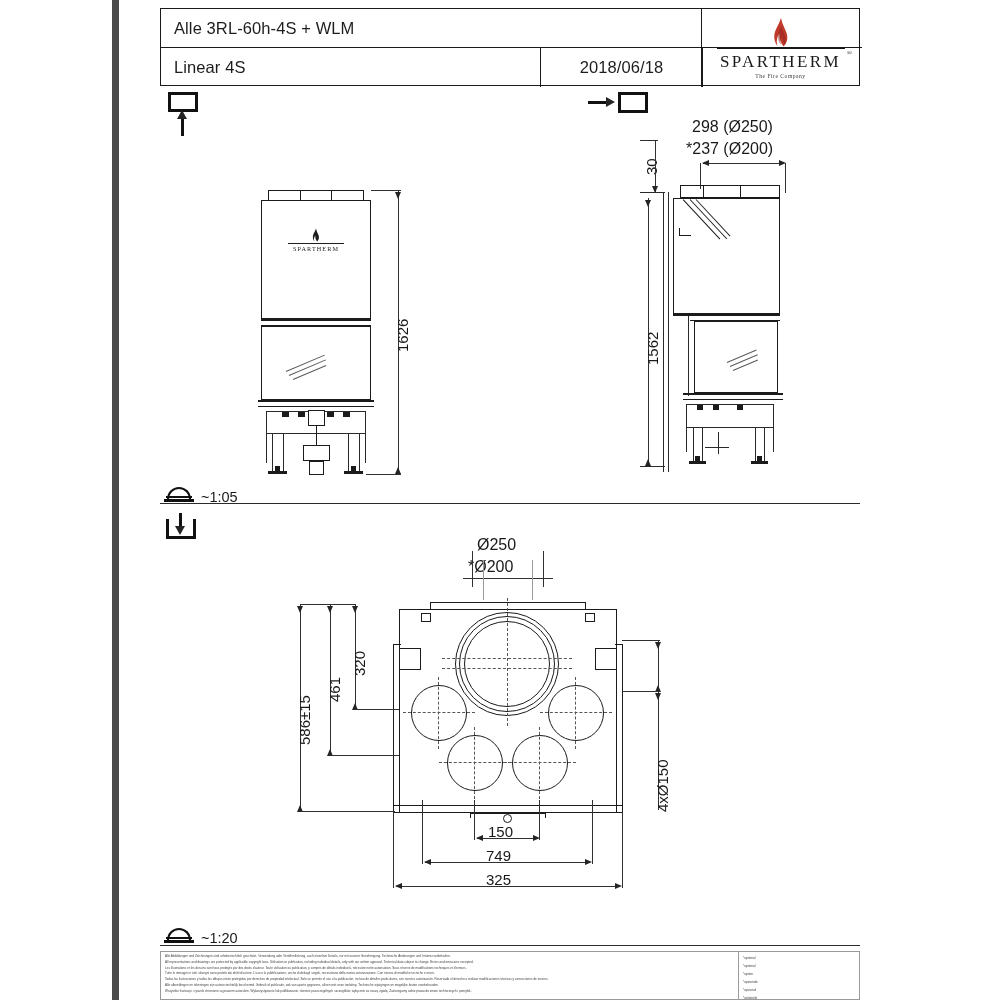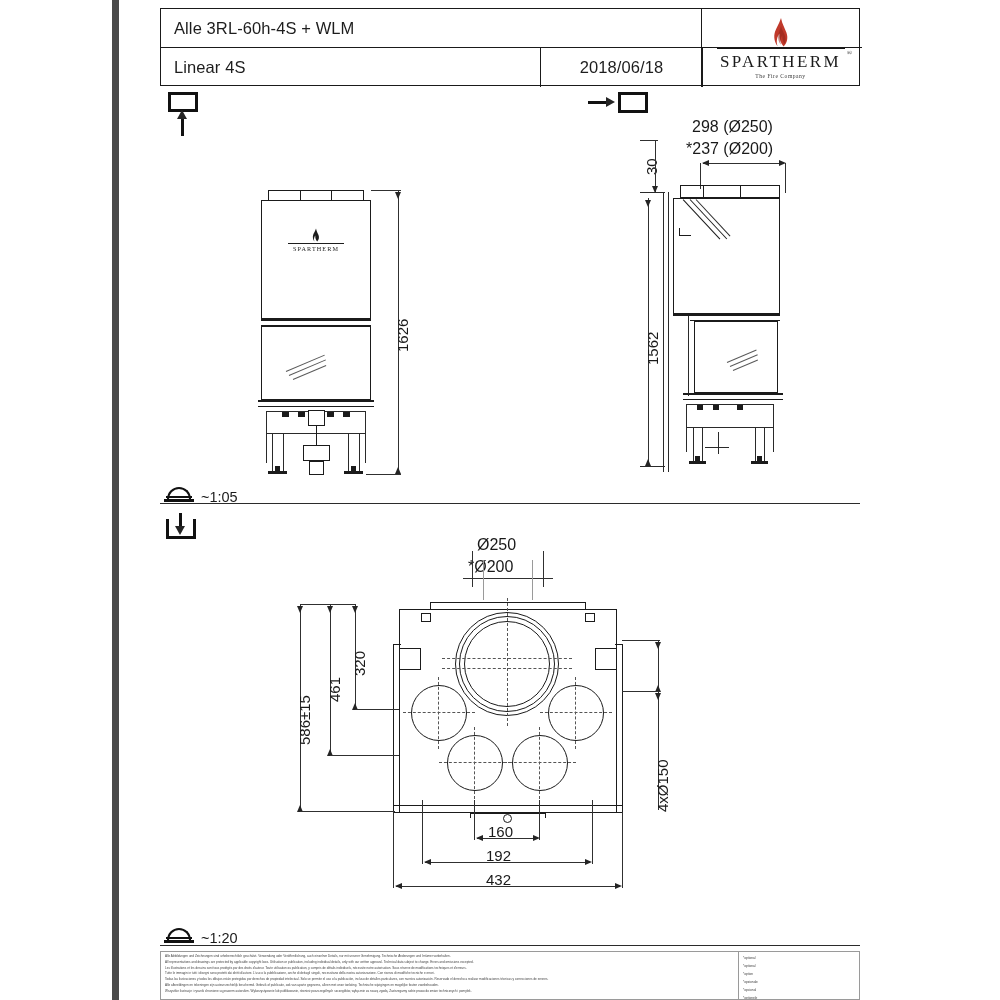--- a/index.html
+++ b/index.html
@@ -460,35 +460,35 @@
     <div class="dim-ln" style="left:622px; top:640px; width:38px; height:1px;"></div>
     <div class="dim-ln" style="left:622px; top:691px; width:38px; height:1px;"></div>
     <div class="arrow-dn" style="left:655px; top:693px;"></div>
     <div class="dimtxt vert" style="left:654px; top:812px;">4xØ150</div>
 
     <div class="dim-ln" style="left:474px; top:800px; width:1px; height:40px;"></div>
     <div class="dim-ln" style="left:539px; top:800px; width:1px; height:40px;"></div>
     <div class="dim-ln" style="left:477px; top:838px; width:60px; height:1px;"></div>
     <div class="arrow-l" style="left:476px; top:835px;"></div>
     <div class="arrow-r" style="left:533px; top:835px;"></div>
-    <div class="dimtxt" style="left:488px; top:823px;">160</div>
+    <div class="dimtxt" style="left:488px; top:823px;">150</div>
 
     <div class="dim-ln" style="left:422px; top:800px; width:1px; height:64px;"></div>
     <div class="dim-ln" style="left:592px; top:800px; width:1px; height:64px;"></div>
     <div class="dim-ln" style="left:425px; top:862px; width:165px; height:1px;"></div>
     <div class="arrow-l" style="left:424px; top:859px;"></div>
     <div class="arrow-r" style="left:585px; top:859px;"></div>
-    <div class="dimtxt" style="left:486px; top:847px;">192</div>
+    <div class="dimtxt" style="left:486px; top:847px;">749</div>
 
     <div class="dim-ln" style="left:393px; top:812px; width:1px; height:76px;"></div>
     <div class="dim-ln" style="left:622px; top:812px; width:1px; height:76px;"></div>
     <div class="dim-ln" style="left:396px; top:886px; width:224px; height:1px;"></div>
     <div class="arrow-l" style="left:395px; top:883px;"></div>
     <div class="arrow-r" style="left:615px; top:883px;"></div>
-    <div class="dimtxt" style="left:486px; top:871px;">432</div>
+    <div class="dimtxt" style="left:486px; top:871px;">325</div>
   </div>
 
   <div class="rule-long" style="left:160px; top:945px; width:700px;"></div>
   <div class="scale-icon" style="left:164px; top:928px;">
     <div class="scale-arc"></div>
     <div class="scale-base2"></div>
     <div class="scale-base"></div>
   </div>
   <div class="scale-txt" style="left:201px; top:930px;">~1:20</div>
 

